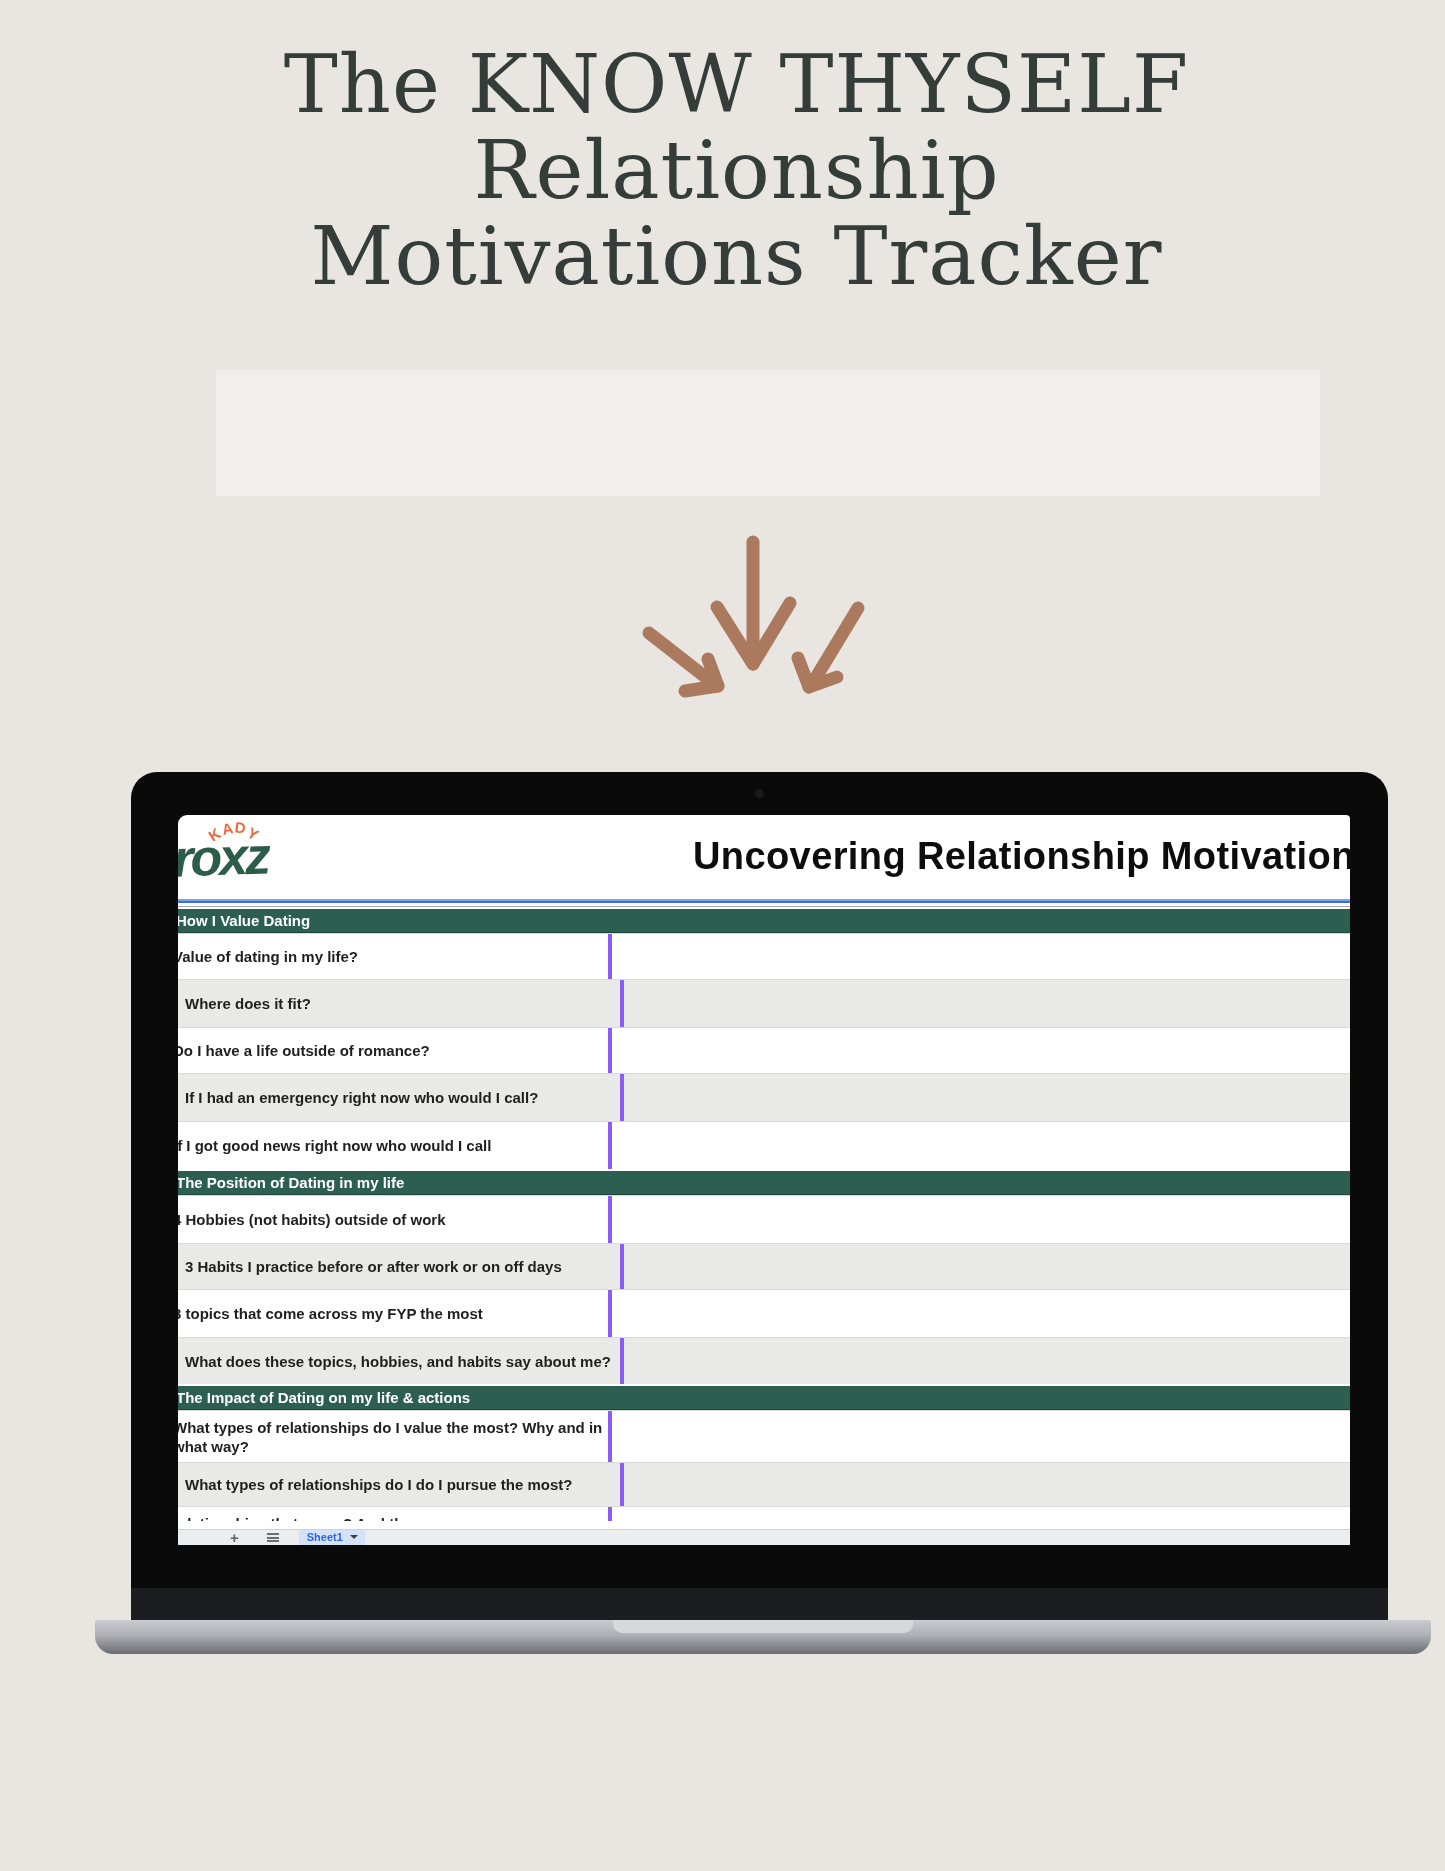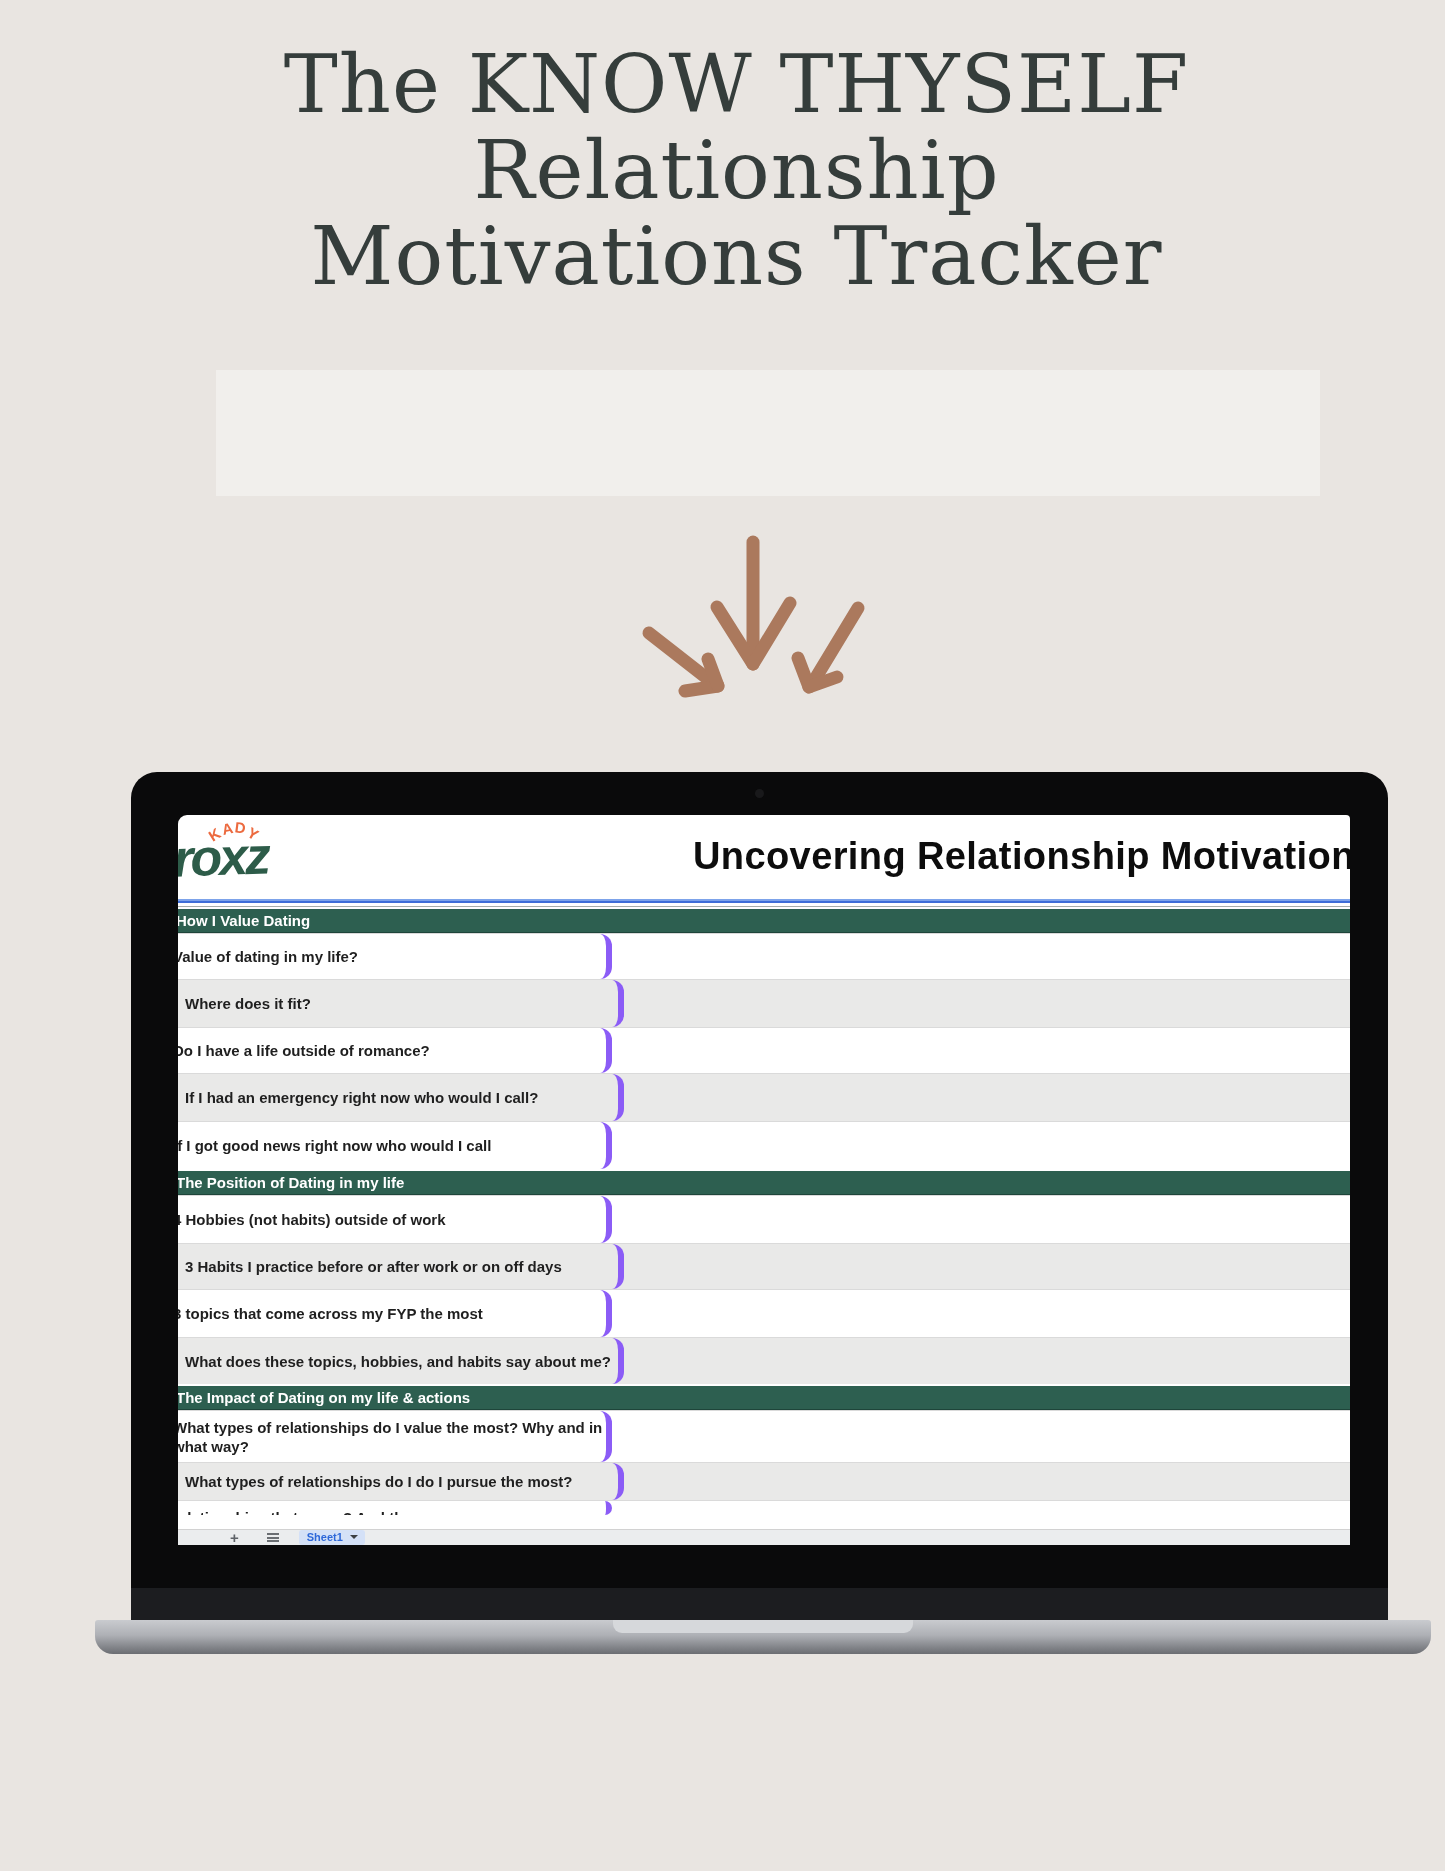--- a/index.html
+++ b/index.html
@@ -50,26 +50,26 @@
   .blue-line{height:4px;background:linear-gradient(#7da3ea 0 45%,#3f6ed8 45% 100%);}
   .grey-line{height:3px;background:#fff;border-bottom:1px solid #a9aeab;}
 
   .section-band{height:26px;background:#2d5f50;border-top:2px solid #ffffff;
     border-bottom:1px solid #1e453a;display:flex;align-items:center;box-sizing:border-box;
     color:#ffffff;font-size:15px;font-weight:700;padding-left:3px;}
   .section-band .txt{margin-left:-5px;white-space:nowrap;text-align:center;}
 
   .row{display:flex;border-top:1px solid #dadada;box-sizing:border-box;background:#ffffff;}
   .row.grey{background:#e9e9e8;padding-left:12px;}
-  .row .q{width:434px;flex:0 0 434px;border-right:6px solid #8b5cf6;display:flex;
+  .row .q{width:434px;flex:0 0 434px;border-right:4px solid #8b5cf6;display:flex;
     align-items:center;padding-left:3px;box-sizing:border-box;
-    font-size:15px;font-weight:700;color:#1f1f1f;line-height:19px;border-radius:12px;}
+    font-size:15px;font-weight:700;color:#1f1f1f;line-height:19px;}
   .row .q .txt{margin-left:-8px;}
   .row .a{flex:1;}
-  .h44{height:38px;} .h46{height:46px;} .h48{height:48px;} .h52{height:52px;} .h56{height:47px;}
+  .h44{height:44px;} .h46{height:46px;} .h48{height:48px;} .h52{height:52px;} .h56{height:47px;}
   .row.partial{height:15px;overflow:hidden;}
   .row.partial .q{align-items:flex-start;}
   .row.partial .txt{position:relative;top:7px;}
 
   .tab-bar{position:absolute;left:0;bottom:0;width:100%;height:16px;background:#ebedee;
     border-top:1px solid #d2d2d2;display:flex;align-items:center;box-sizing:border-box;}
   .plus-btn{margin-left:52px;color:#5f6368;font-size:15px;font-weight:700;line-height:14px;cursor:default;}
   .menu-btn{margin-left:28px;width:12px;height:9px;border-top:2px solid #6a6e72;
     border-bottom:2px solid #6a6e72;box-sizing:border-box;background:
     linear-gradient(#6a6e72,#6a6e72) center/12px 2px no-repeat;}

